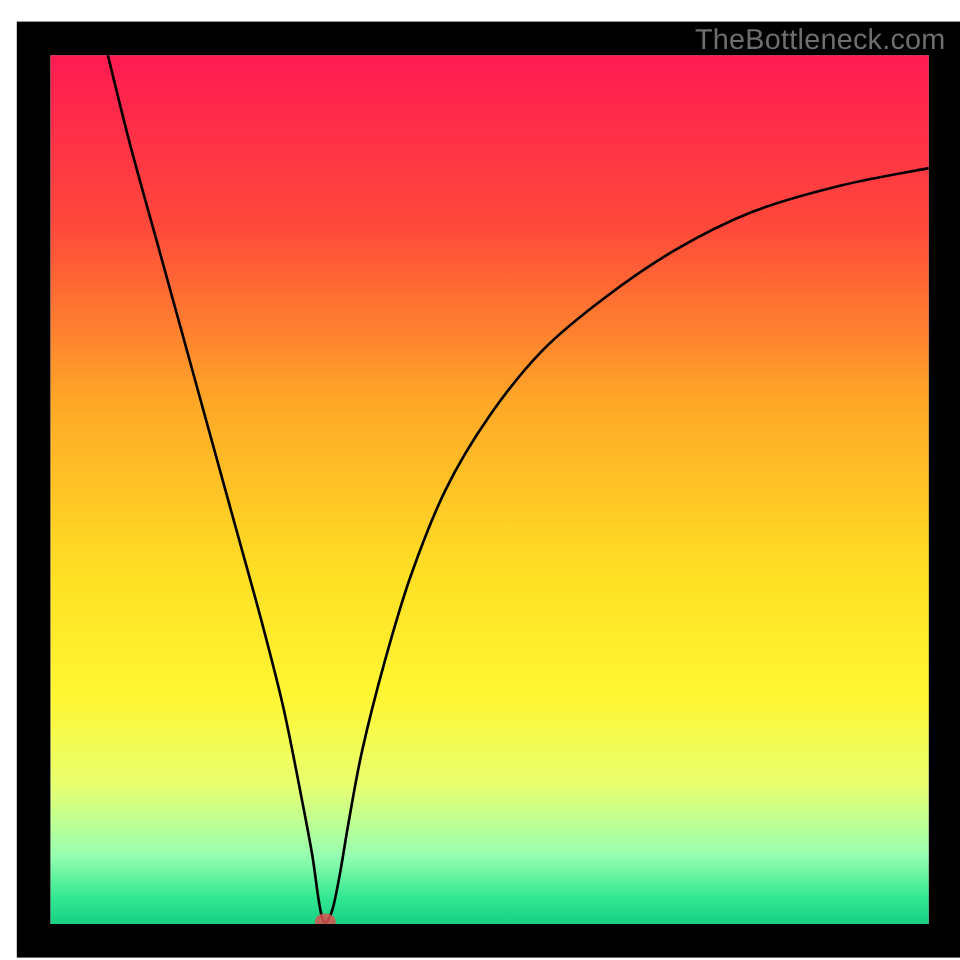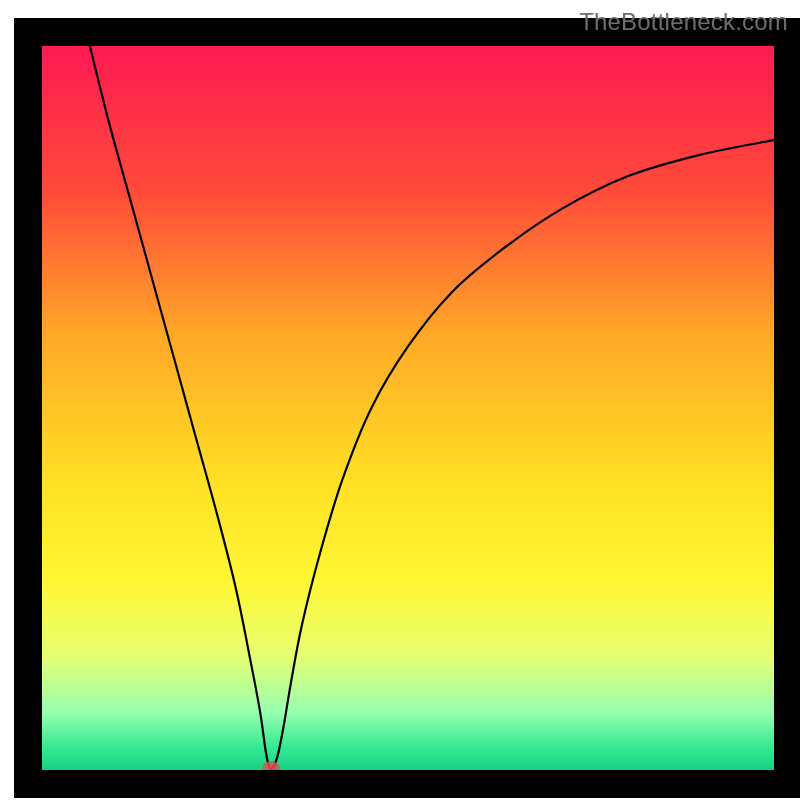--- a/index.html
+++ b/index.html
@@ -6,21 +6,21 @@
     margin: 0;
     padding: 0;
     background: #ffffff;
     width: 800px;
     height: 800px;
     overflow: hidden;
     position: relative;
   }
   .watermark {
     position: absolute;
-    top: 8px;
+    top: 20px;
     right: 12px;
     font-family: Arial, Helvetica, sans-serif;
     font-size: 24px;
     color: #6e6e6e;
     z-index: 10;
     letter-spacing: 0.2px;
   }
   svg {
     display: block;
   }

